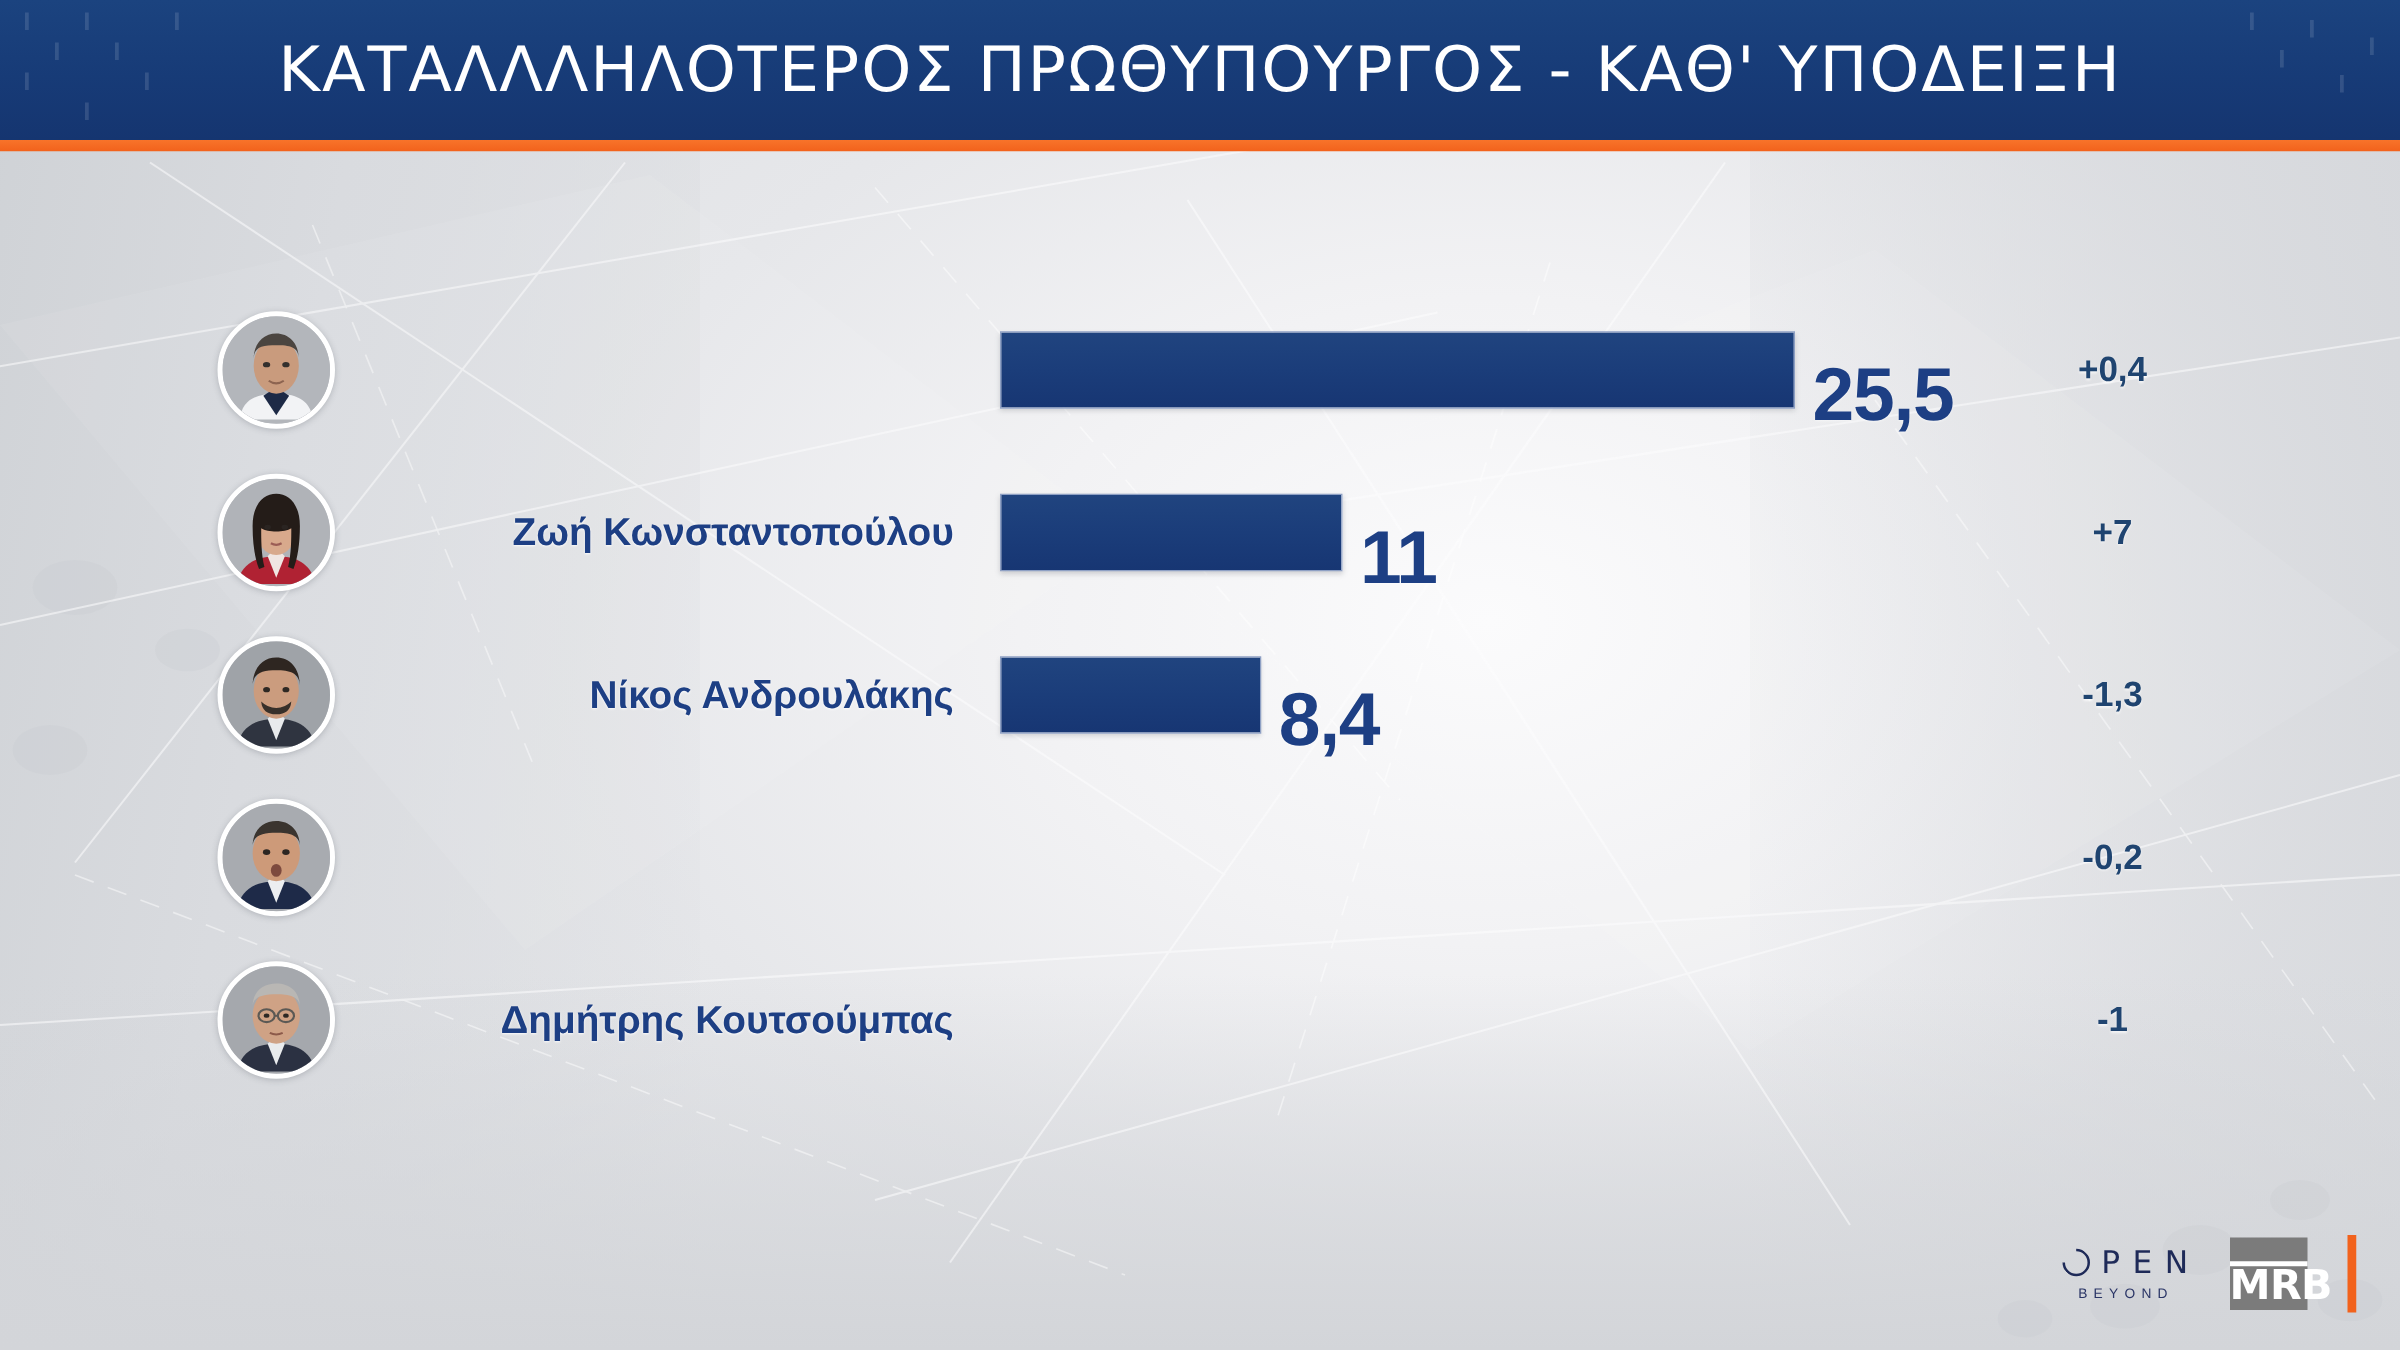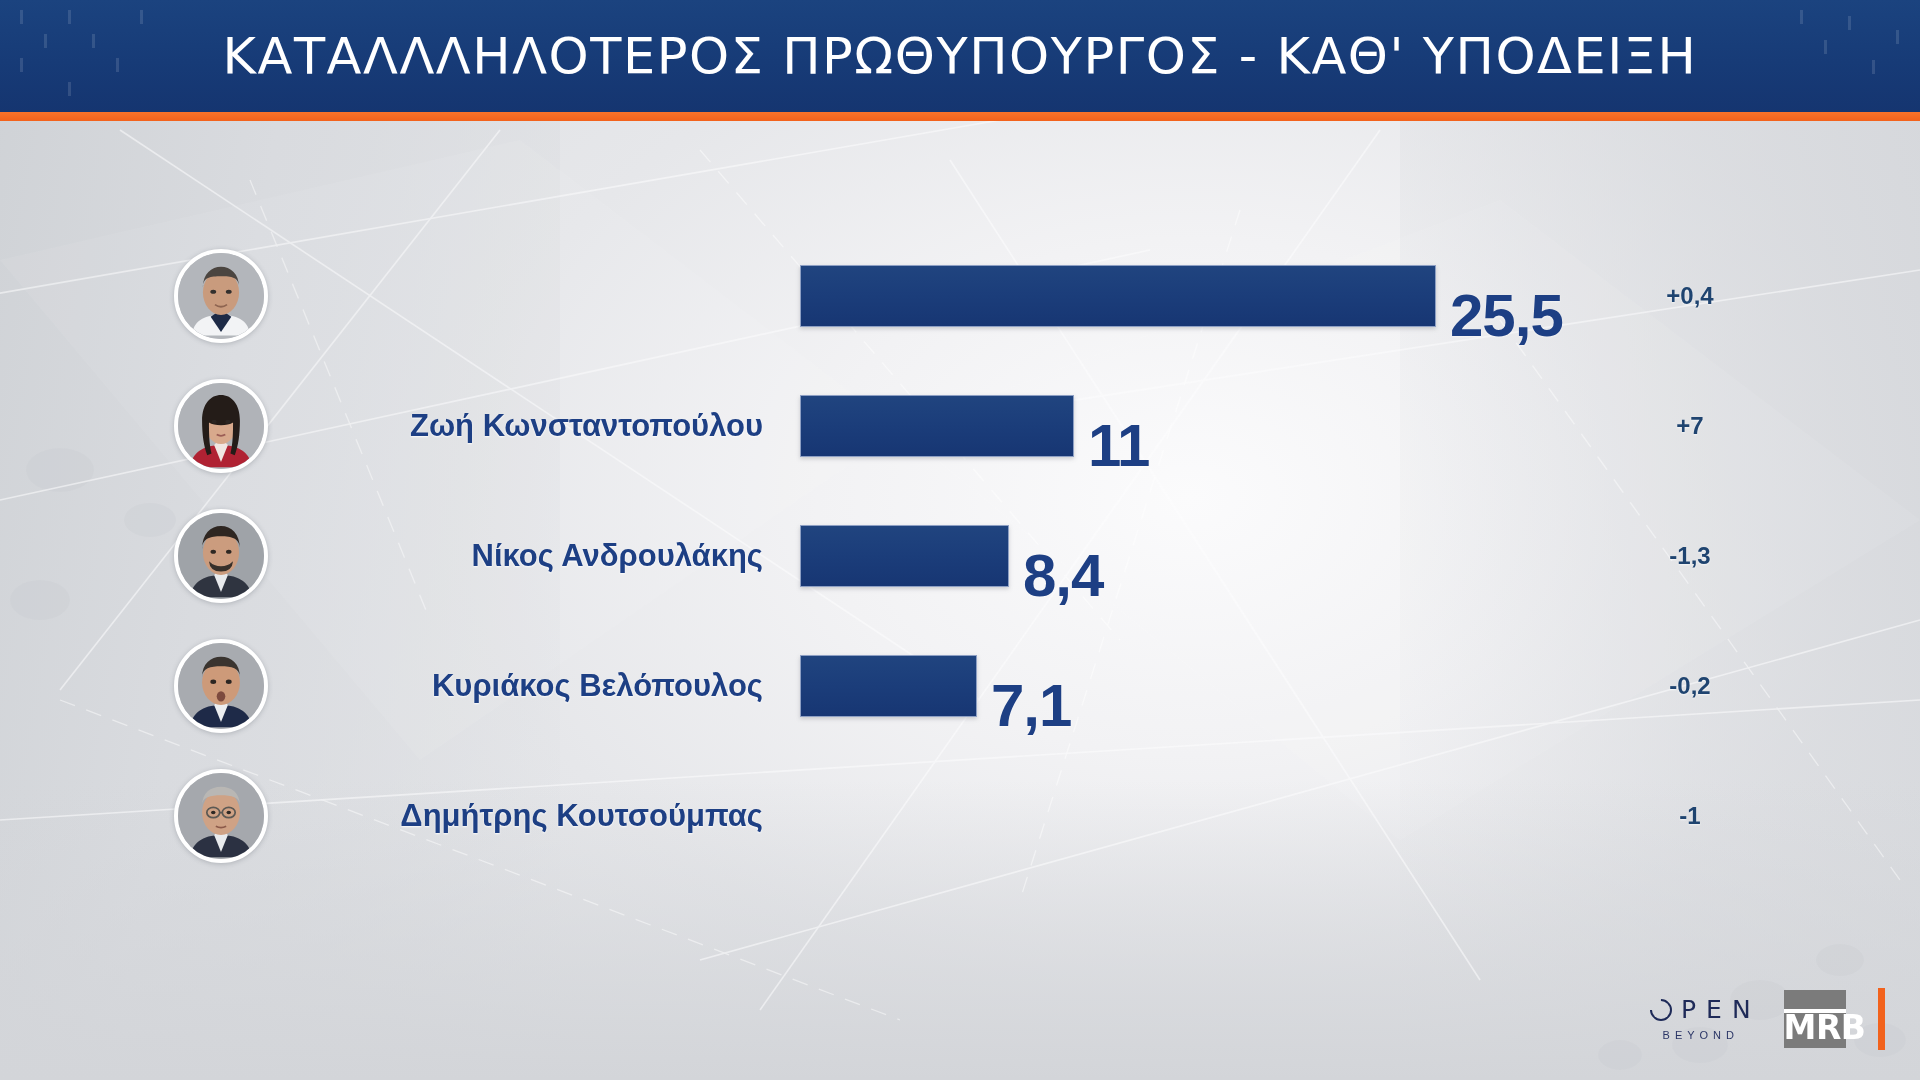--- a/index.html
+++ b/index.html
@@ -113,21 +113,21 @@
     line-height:1;
     letter-spacing:-1px;
     white-space:nowrap;
     text-shadow:0 1px 2px rgba(255,255,255,.55);
     margin-top:40px;
   }
   .delta{
     position:absolute; left:1690px;
     transform:translateX(-50%);
     color:#1f4470;
-    font-size:24px; font-weight:bold;
+    font-size:28px; font-weight:bold;
     white-space:nowrap;
     text-shadow:0 1px 2px rgba(255,255,255,.7);
   }
 
   
   .logos{
     position:absolute; left:1650px; top:988px;
     display:flex; align-items:center; gap:32px;
   }
   .open-logo{ display:flex; flex-direction:column; align-items:center; gap:7px; }
@@ -288,25 +288,20 @@
           <rect width="100" height="100" fill="#a8abb0"></rect>
           <path d="M50 98c-24 0-36 0-36 0 2-16 14-26 36-26s34 10 36 26c0 0-12 0-36 0z" fill="#1e2a48"></path>
           <path d="M42 72 L50 92 L58 72 L54 68 L46 68z" fill="#eceef0"></path>
           <ellipse cx="50" cy="46" rx="22" ry="26" fill="#cd9a79"></ellipse>
           <path d="M28 40c0-16 10-24 22-24s22 8 22 24c0-11-10-13-22-13s-22 2-22 13z" fill="#3a342f"></path>
           <ellipse cx="41" cy="45" rx="3.4" ry="2.6" fill="#2c2622"></ellipse>
           <ellipse cx="59" cy="45" rx="3.4" ry="2.6" fill="#2c2622"></ellipse>
           <ellipse cx="50" cy="62" rx="5" ry="6" fill="#7d4a3e"></ellipse>
         </svg>
       </div>
-      <div class="name">Κυριάκος Βελόπουλος</div>
-      <div class="bar-wrap">
-        <div class="bar" style="width:177px"></div>
-        <div class="bar-value">7,1</div>
-      </div>
       <div class="delta">-0,2</div>
     </div>
 
     <div class="row" style="top:630px">
       <div class="avatar">
         <svg class="face" viewBox="0 0 100 100">
           <rect width="100" height="100" fill="#a5a8ad"></rect>
           <path d="M50 98c-24 0-36 0-36 0 2-16 14-26 36-26s34 10 36 26c0 0-12 0-36 0z" fill="#2b3142"></path>
           <path d="M42 72 L50 92 L58 72 L54 68 L46 68z" fill="#e9ebed"></path>
           <ellipse cx="50" cy="46" rx="22" ry="26" fill="#cfa285"></ellipse>

